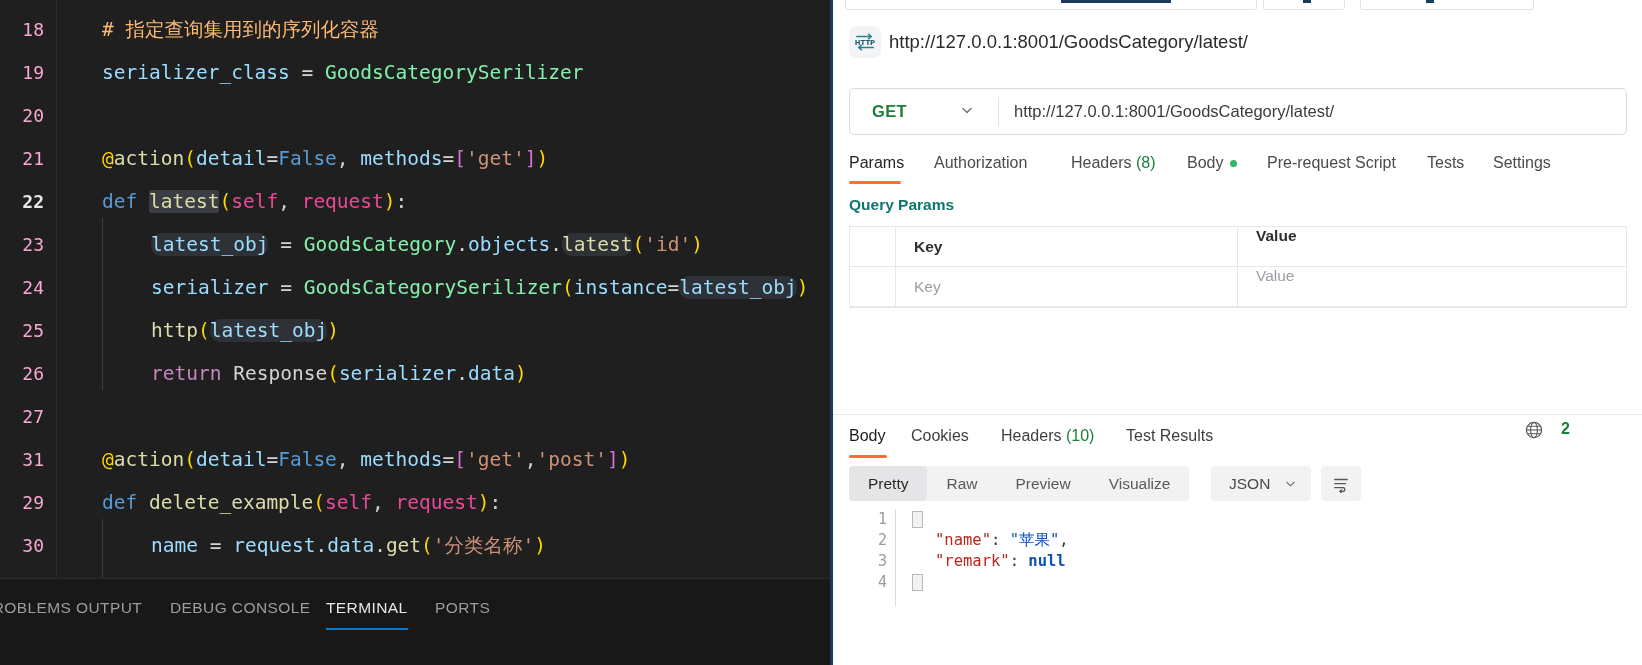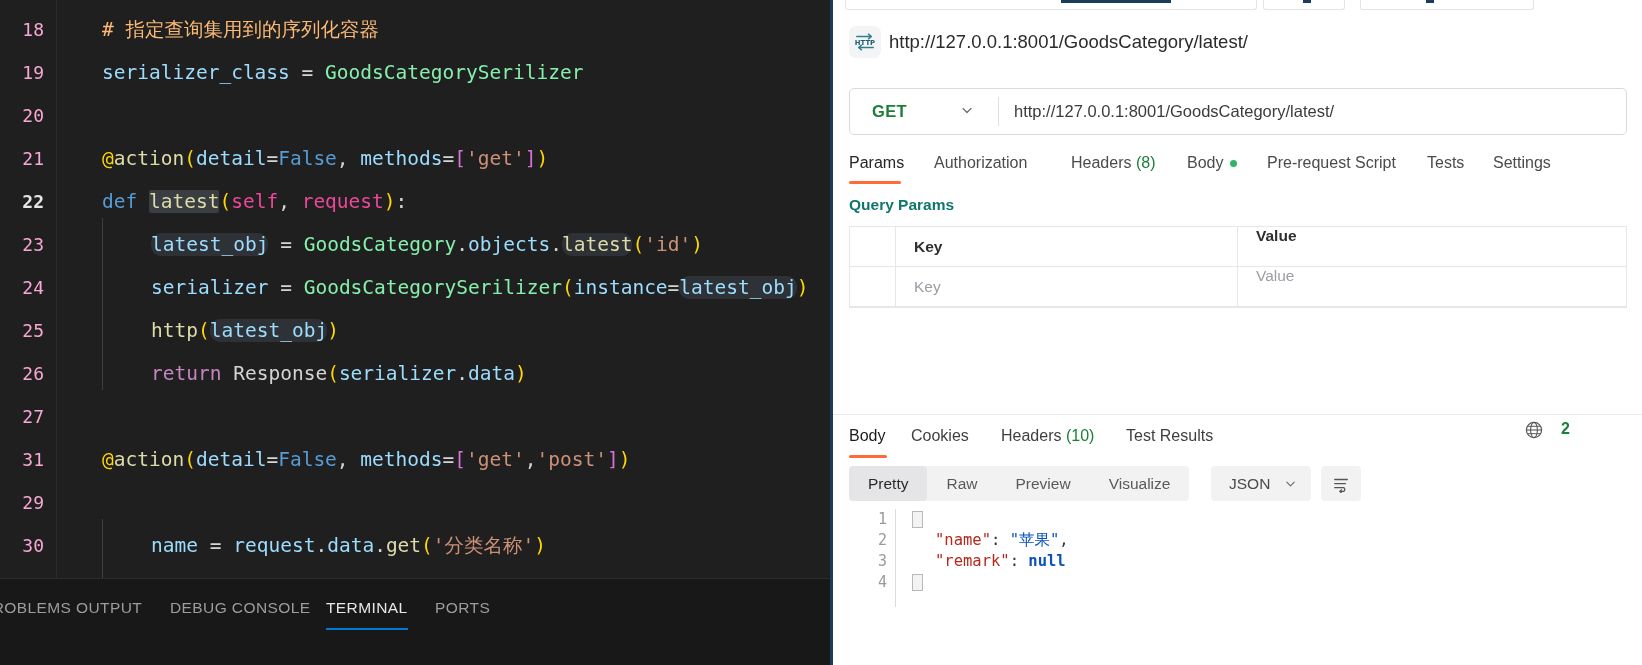--- a/index.html
+++ b/index.html
@@ -303,20 +303,21 @@
         <div class="cline" style="top:223px; left:95px"><span class="t-var hl2">latest_obj</span><span class="t-plain"> </span><span class="t-op">=</span><span class="t-plain"> </span><span class="t-class">GoodsCategory</span><span class="t-plain">.</span><span class="t-var">objects</span><span class="t-plain">.</span><span class="t-fn hl2">latest</span><span class="t-paren">(</span><span class="t-str">'id'</span><span class="t-paren">)</span></div>
 
         <div class="cline" style="top:266px; left:95px"><span class="t-var">serializer</span><span class="t-plain"> </span><span class="t-op">=</span><span class="t-plain"> </span><span class="t-class">GoodsCategorySerilizer</span><span class="t-paren">(</span><span class="t-var">instance</span><span class="t-op">=</span><span class="t-var hl2">latest_obj</span><span class="t-paren">)</span></div>
 
         <div class="cline" style="top:309px; left:95px"><span class="t-fn">http</span><span class="t-paren">(</span><span class="t-var hl2">latest_obj</span><span class="t-paren">)</span></div>
 
         <div class="cline" style="top:352px; left:95px"><span class="t-kw2">return</span><span class="t-plain"> </span><span class="t-plain">Response</span><span class="t-paren">(</span><span class="t-var">serializer</span><span class="t-plain">.</span><span class="t-var">data</span><span class="t-paren">)</span></div>
 
         <div class="cline" style="top:438px; left:46px"><span class="t-paren">@</span><span class="t-fn">action</span><span class="t-paren">(</span><span class="t-var">detail</span><span class="t-op">=</span><span class="t-kw">False</span><span class="t-plain">, </span><span class="t-var">methods</span><span class="t-op">=</span><span class="t-brk">[</span><span class="t-str">'get'</span><span class="t-plain">,</span><span class="t-str">'post'</span><span class="t-brk">]</span><span class="t-paren">)</span></div>
 
+        <div class="cline" style="top:481px; left:46px"><span class="t-kw">def</span><span class="t-plain"> </span><span class="t-fn">delete_example</span><span class="t-paren">(</span><span class="t-param">self</span><span class="t-plain">, </span><span class="t-param">request</span><span class="t-paren">)</span><span class="t-plain">:</span></div>
 
         <div class="cline" style="top:524px; left:95px"><span class="t-var">name</span><span class="t-plain"> </span><span class="t-op">=</span><span class="t-plain"> </span><span class="t-var">request</span><span class="t-plain">.</span><span class="t-var">data</span><span class="t-plain">.</span><span class="t-fn">get</span><span class="t-paren">(</span><span class="t-str">'分类名称'</span><span class="t-paren">)</span></div>
       </div>
     </div>
 
     <div class="panel-bar">
       <div class="ptab" style="left:-18px">PROBLEMS</div>
       <div class="ptab" style="left:76px">OUTPUT</div>
       <div class="ptab" style="left:170px">DEBUG CONSOLE</div>
       <div class="ptab active" style="left:326px">TERMINAL</div>

